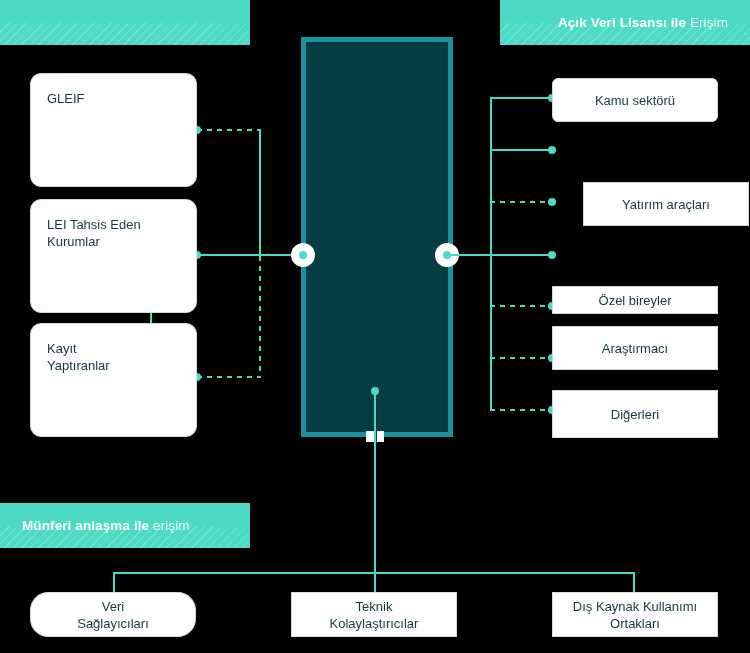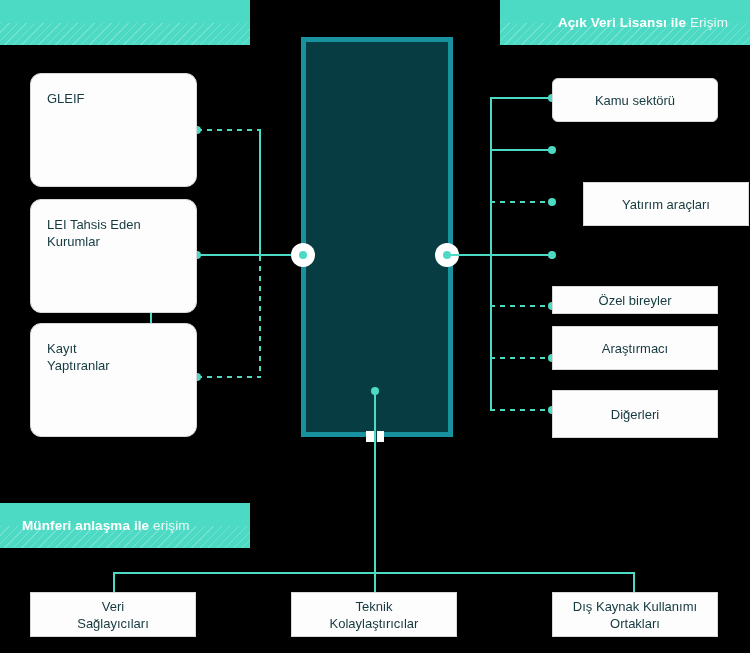--- a/index.html
+++ b/index.html
@@ -212,21 +212,21 @@
   <div class="box right" style="left:552px;top:286px;width:166px;height:28px;">
     <div class="lbl">Özel bireyler</div>
   </div>
   <div class="box right" style="left:552px;top:326px;width:166px;height:44px;">
     <div class="lbl">Araştırmacı</div>
   </div>
   <div class="box right" style="left:552px;top:390px;width:166px;height:48px;">
     <div class="lbl">Diğerleri</div>
   </div>
 
-  <div class="box bottom" style="left:30px;top:592px;width:166px;height:45px;">
+  <div class="box bottom" style="left:30px;top:592px;width:166px;height:45px;border-radius:18px;">
     <div class="lbl">Veri
 Sağlayıcıları</div>
   </div>
   <div class="box bottom" style="left:291px;top:592px;width:166px;height:45px;">
     <div class="lbl">Teknik
 Kolaylaştırıcılar</div>
   </div>
   <div class="box bottom" style="left:552px;top:592px;width:166px;height:45px;">
     <div class="lbl">Dış Kaynak Kullanımı
 Ortakları</div>

